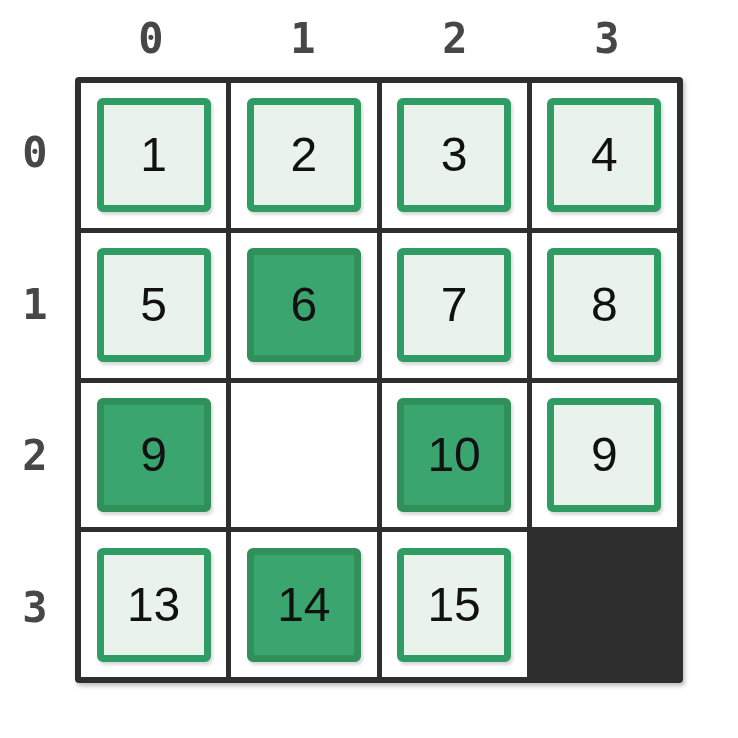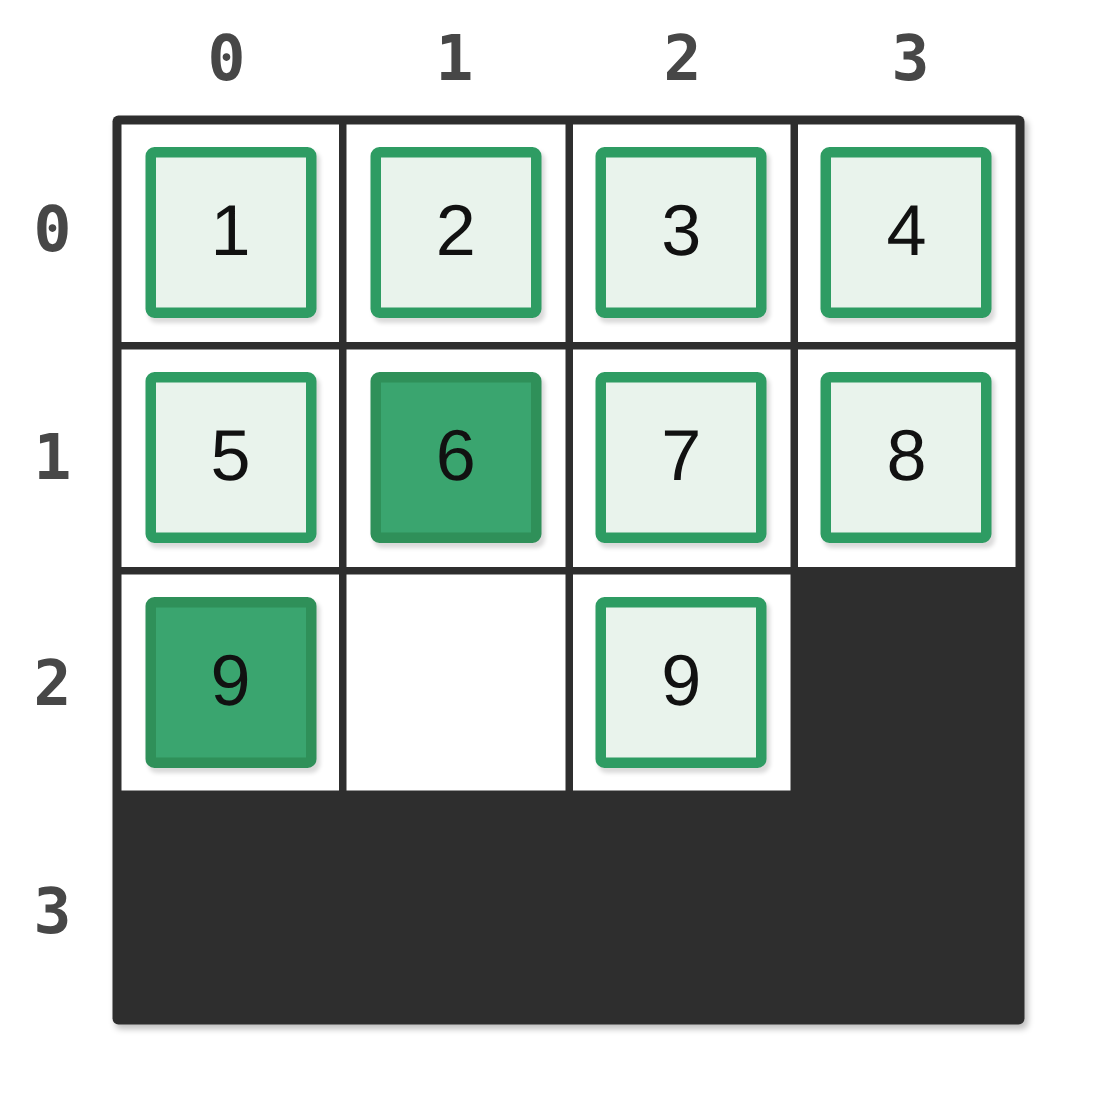--- a/index.html
+++ b/index.html
@@ -92,15 +92,27 @@
       <div class="tile light">7</div>
     </div>
     <div class="cell">
       <div class="tile light">8</div>
     </div>
     <div class="cell">
       <div class="tile dark">9</div>
     </div>
     <div class="cell"></div>
     <div class="cell">
+      <div class="tile dark">10</div>
+    </div>
+    <div class="cell">
       <div class="tile light">9</div>
+    </div>
+    <div class="cell">
+      <div class="tile light">13</div>
+    </div>
+    <div class="cell">
+      <div class="tile dark">14</div>
+    </div>
+    <div class="cell">
+      <div class="tile light">15</div>
     </div>
   </div>
 
 </body></html>

